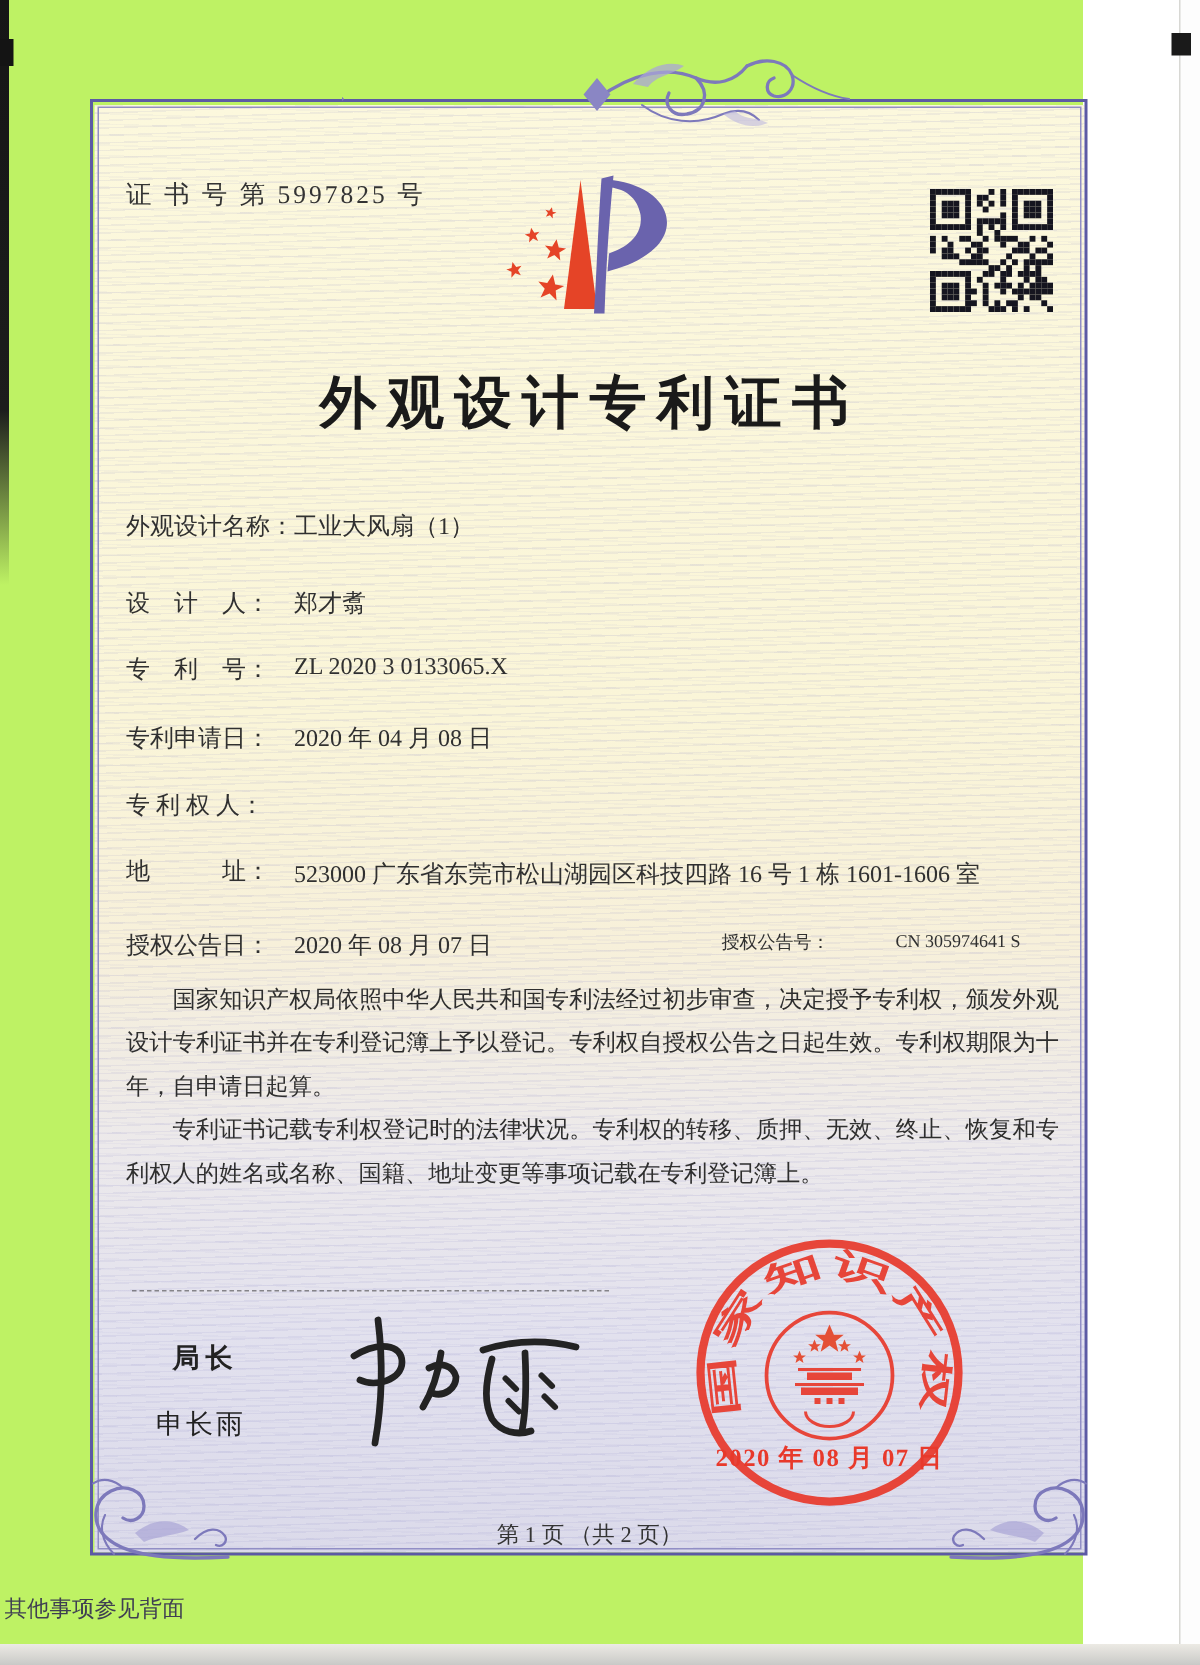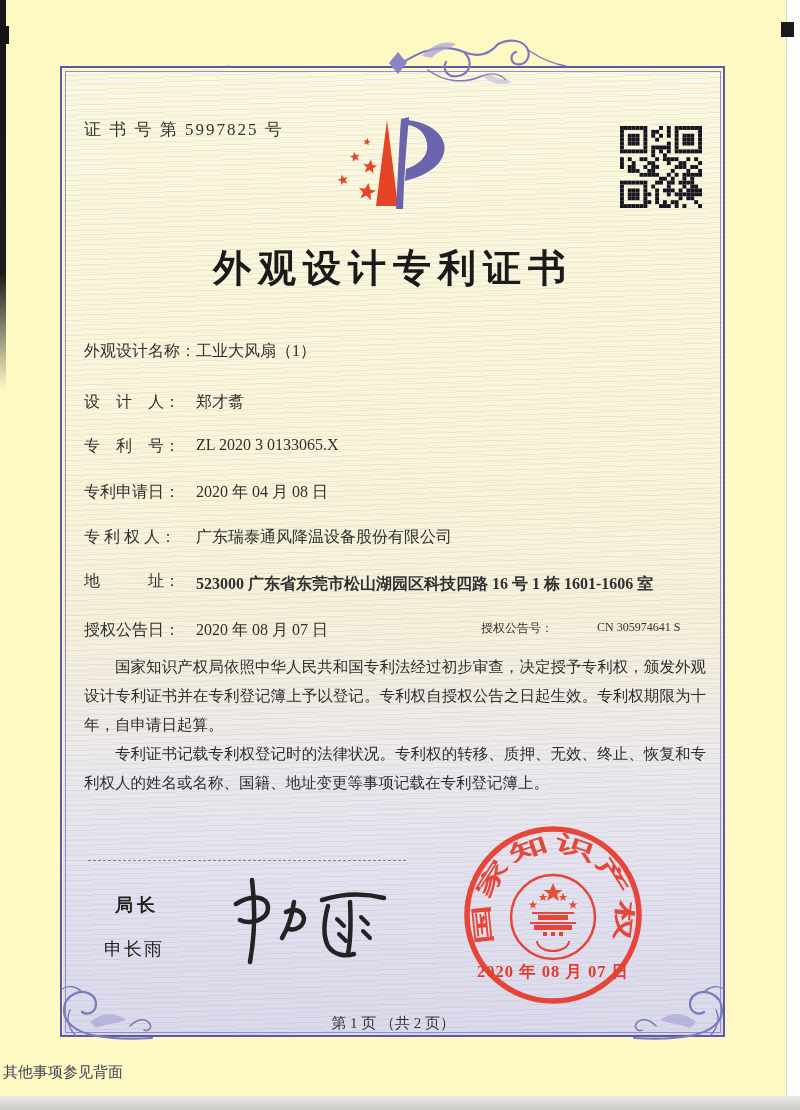--- a/index.html
+++ b/index.html
@@ -1,21 +1,21 @@
 <!DOCTYPE html>
 <html><head>
 <meta charset="utf-8">
 <style>
   html,body{margin:0;padding:0;}
   body{
     width:800px;height:1110px;overflow:hidden;background:#ffffff;
     font-family:"Liberation Serif","DejaVu Serif",serif;color:#2b2b2b;
     position:relative;
   }
-  .paper{position:absolute;left:0;top:0;width:786px;height:1110px;background:#fef9c3;}
+  .paper{position:absolute;left:0;top:0;width:722px;height:1110px;background:#bef264;}
   
   .inner-pattern{
     position:absolute;left:63px;top:70px;width:660px;height:965px;
     background:linear-gradient(180deg,#fcf8dd 0%,#faf5d8 42%,#f7f0da 58%,#ece9eb 72%,#e2e1ee 85%,#dbdaea 100%);
   }
   .inner-pattern::after{
     content:"";position:absolute;inset:0;
     background:
       repeating-linear-gradient(178deg, rgba(120,118,190,0.10) 0 1px, transparent 1px 5px),
       repeating-linear-gradient(182deg, rgba(150,148,205,0.07) 0 1px, transparent 1px 7px);
@@ -23,21 +23,21 @@
   .frame{position:absolute;left:60px;top:66px;width:661px;height:967px;border:2.5px solid #5c5aa4;}
   .frame::after{content:"";position:absolute;inset:2.5px;border:1px solid #918ec5;}
 
   .cert-no{position:absolute;left:84px;top:118px;font-size:17px;letter-spacing:2px;color:#333;}
   .title{position:absolute;left:0;top:243px;width:786px;text-align:center;
          font-size:38px;font-weight:600;letter-spacing:7px;color:#1a1a1a;}
 
   .frow{position:absolute;left:84px;display:flex;font-size:16px;color:#303030;}
   .flab{flex:none;width:96px;white-space:nowrap;}
   .fval{margin-left:16px;white-space:nowrap;}
-  .fval.wrap{white-space:normal;width:524px;line-height:25px;font-weight:bold;}
+  .fval.wrap{white-space:normal;width:524px;line-height:25px;}
   .fpair2{position:absolute;left:397px;top:0;display:flex;font-size:12px;}
   .fpair2 .flab{width:100px;}
 
   .body-text{position:absolute;left:84px;top:652px;width:622px;font-size:15.5px;
              line-height:29px;text-align:justify;color:#2e2e2e;}
   .body-text p{margin:0;text-indent:2em;}
 
   .foldline{position:absolute;left:88px;top:860px;width:318px;height:0;
             border-top:1.5px dashed rgba(55,55,55,0.55);}
 
@@ -367,21 +367,20 @@
   <div class="frow" style="top:436px">
     <span class="flab">专　利　号：</span>
     <span class="fval">ZL 2020 3 0133065.X</span>
   </div>
   <div class="frow" style="top:482px">
     <span class="flab">专利申请日：</span>
     <span class="fval">2020 年 04 月 08 日</span>
   </div>
   <div class="frow" style="top:527px">
     <span class="flab">专 利 权 人：</span>
-    <span class="fval">广东瑞泰通风降温设备股份有限公司</span>
   </div>
   <div class="frow" style="top:571px">
     <span class="flab">地　　　址：</span>
     <span class="fval wrap">523000 广东省东莞市松山湖园区科技四路 16 号 1 栋 1601-1606 室</span>
   </div>
   <div class="frow" style="top:620px;width:622px">
     <span class="flab">授权公告日：</span>
     <span class="fval">2020 年 08 月 07 日</span>
     <span class="fpair2">
       <span class="flab">授权公告号：</span>

